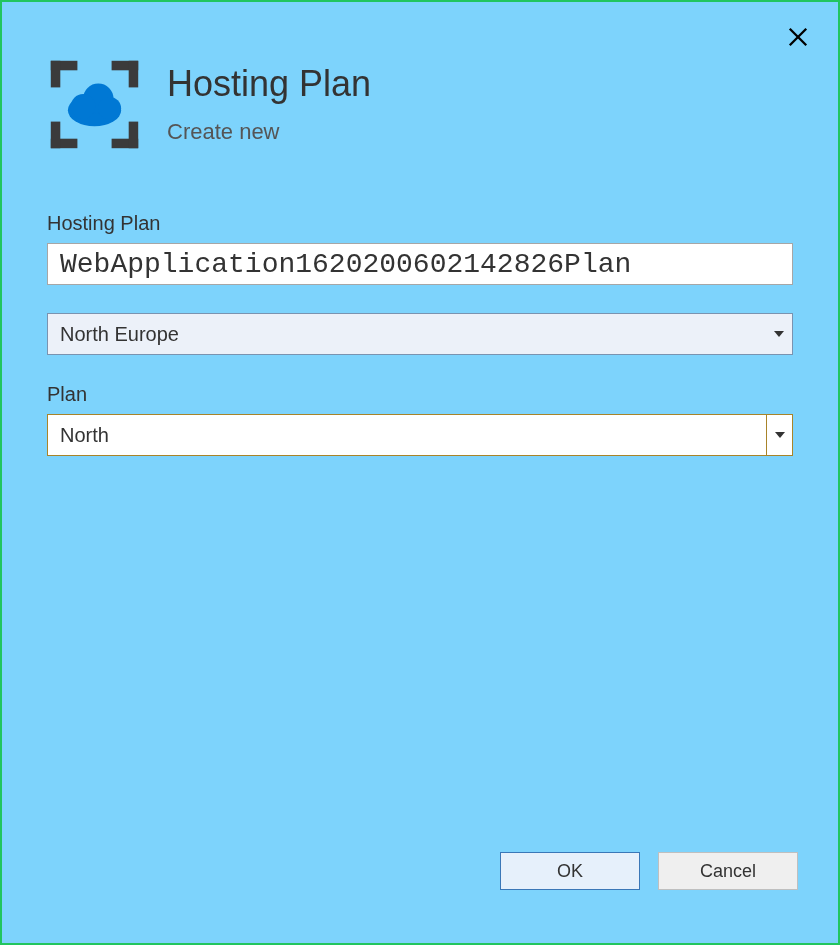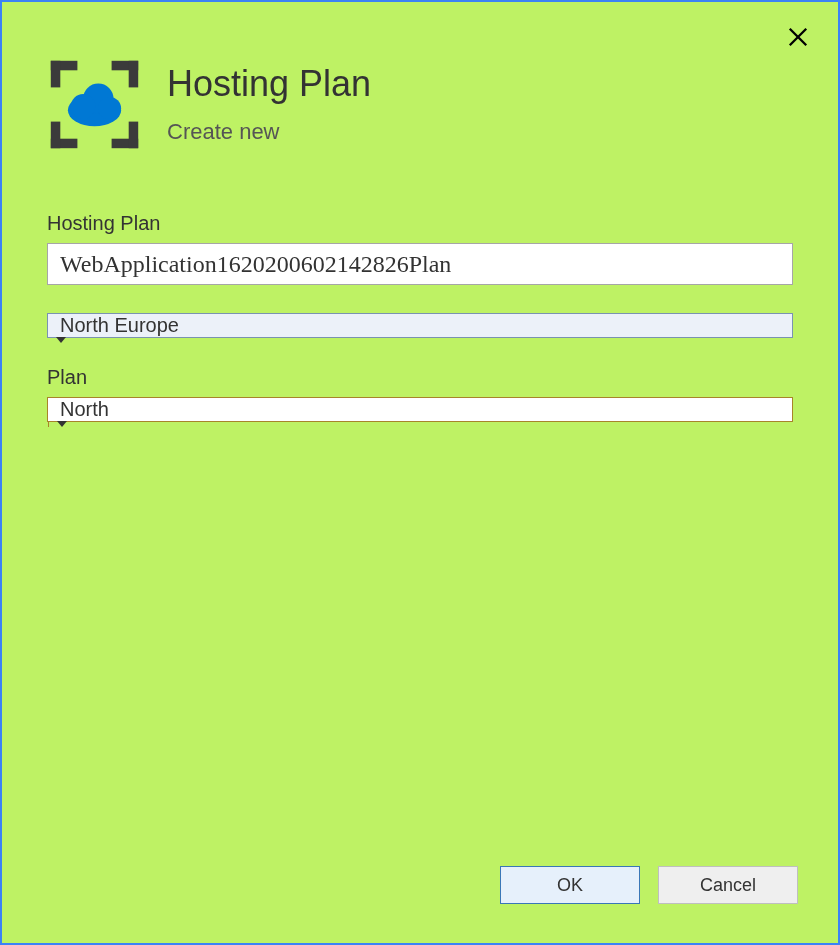--- a/index.html
+++ b/index.html
@@ -10,22 +10,22 @@
     body {
       font-family: "Segoe UI", Tahoma, Geneva, sans-serif;
       background: #fff;
       width: 840px;
       height: 945px;
       position: relative;
     }
     .dialog {
       width: 840px;
       height: 945px;
-      border: 2px solid #3b82f6;
-      background: #bef264;
+      border: 2px solid #22c55e;
+      background: #7dd3fc;
       position: relative;
       display: flex;
       flex-direction: column;
     }
     .close-btn {
       position: absolute;
       top: 20px;
       right: 25px;
       cursor: pointer;
       width: 30px;
@@ -82,31 +82,30 @@
       font-size: 20px;
       color: #333;
       font-weight: 400;
     }
     .text-input {
       width: 100%;
       height: 42px;
       border: 1px solid #a6a6a6;
       background: #fff;
       padding: 0 12px;
-      font-size: 24px;
-      font-family: Liberation Serif, serif;
+      font-size: 28px;
+      font-family: Liberation Mono, monospace;
       color: #333;
       outline: none;
     }
     .select-wrapper {
       position: relative;
       width: 100%;
-      height: 25px;
-      display: flex;
-      flex-direction: column;
+      height: 42px;
+      display: flex;
     }
     .select-wrapper.location {
       border: 1px solid #7a93b0;
       background: #ecf1f9;
     }
     .select-wrapper.size {
       border: 1px solid #a8842a;
       background: #fff;
     }
     .select-value {
@@ -129,21 +128,21 @@
       border-left: 1px solid #a8842a;
     }
     .select-caret svg {
       width: 10px;
       height: 6px;
     }
     .footer {
       display: flex;
       justify-content: flex-end;
       gap: 18px;
-      padding: 0 40px 39px 40px;
+      padding: 0 40px 53px 40px;
     }
     .btn {
       width: 140px;
       height: 38px;
       font-size: 18px;
       font-family: inherit;
       cursor: pointer;
       display: flex;
       align-items: center;
       justify-content: center;

